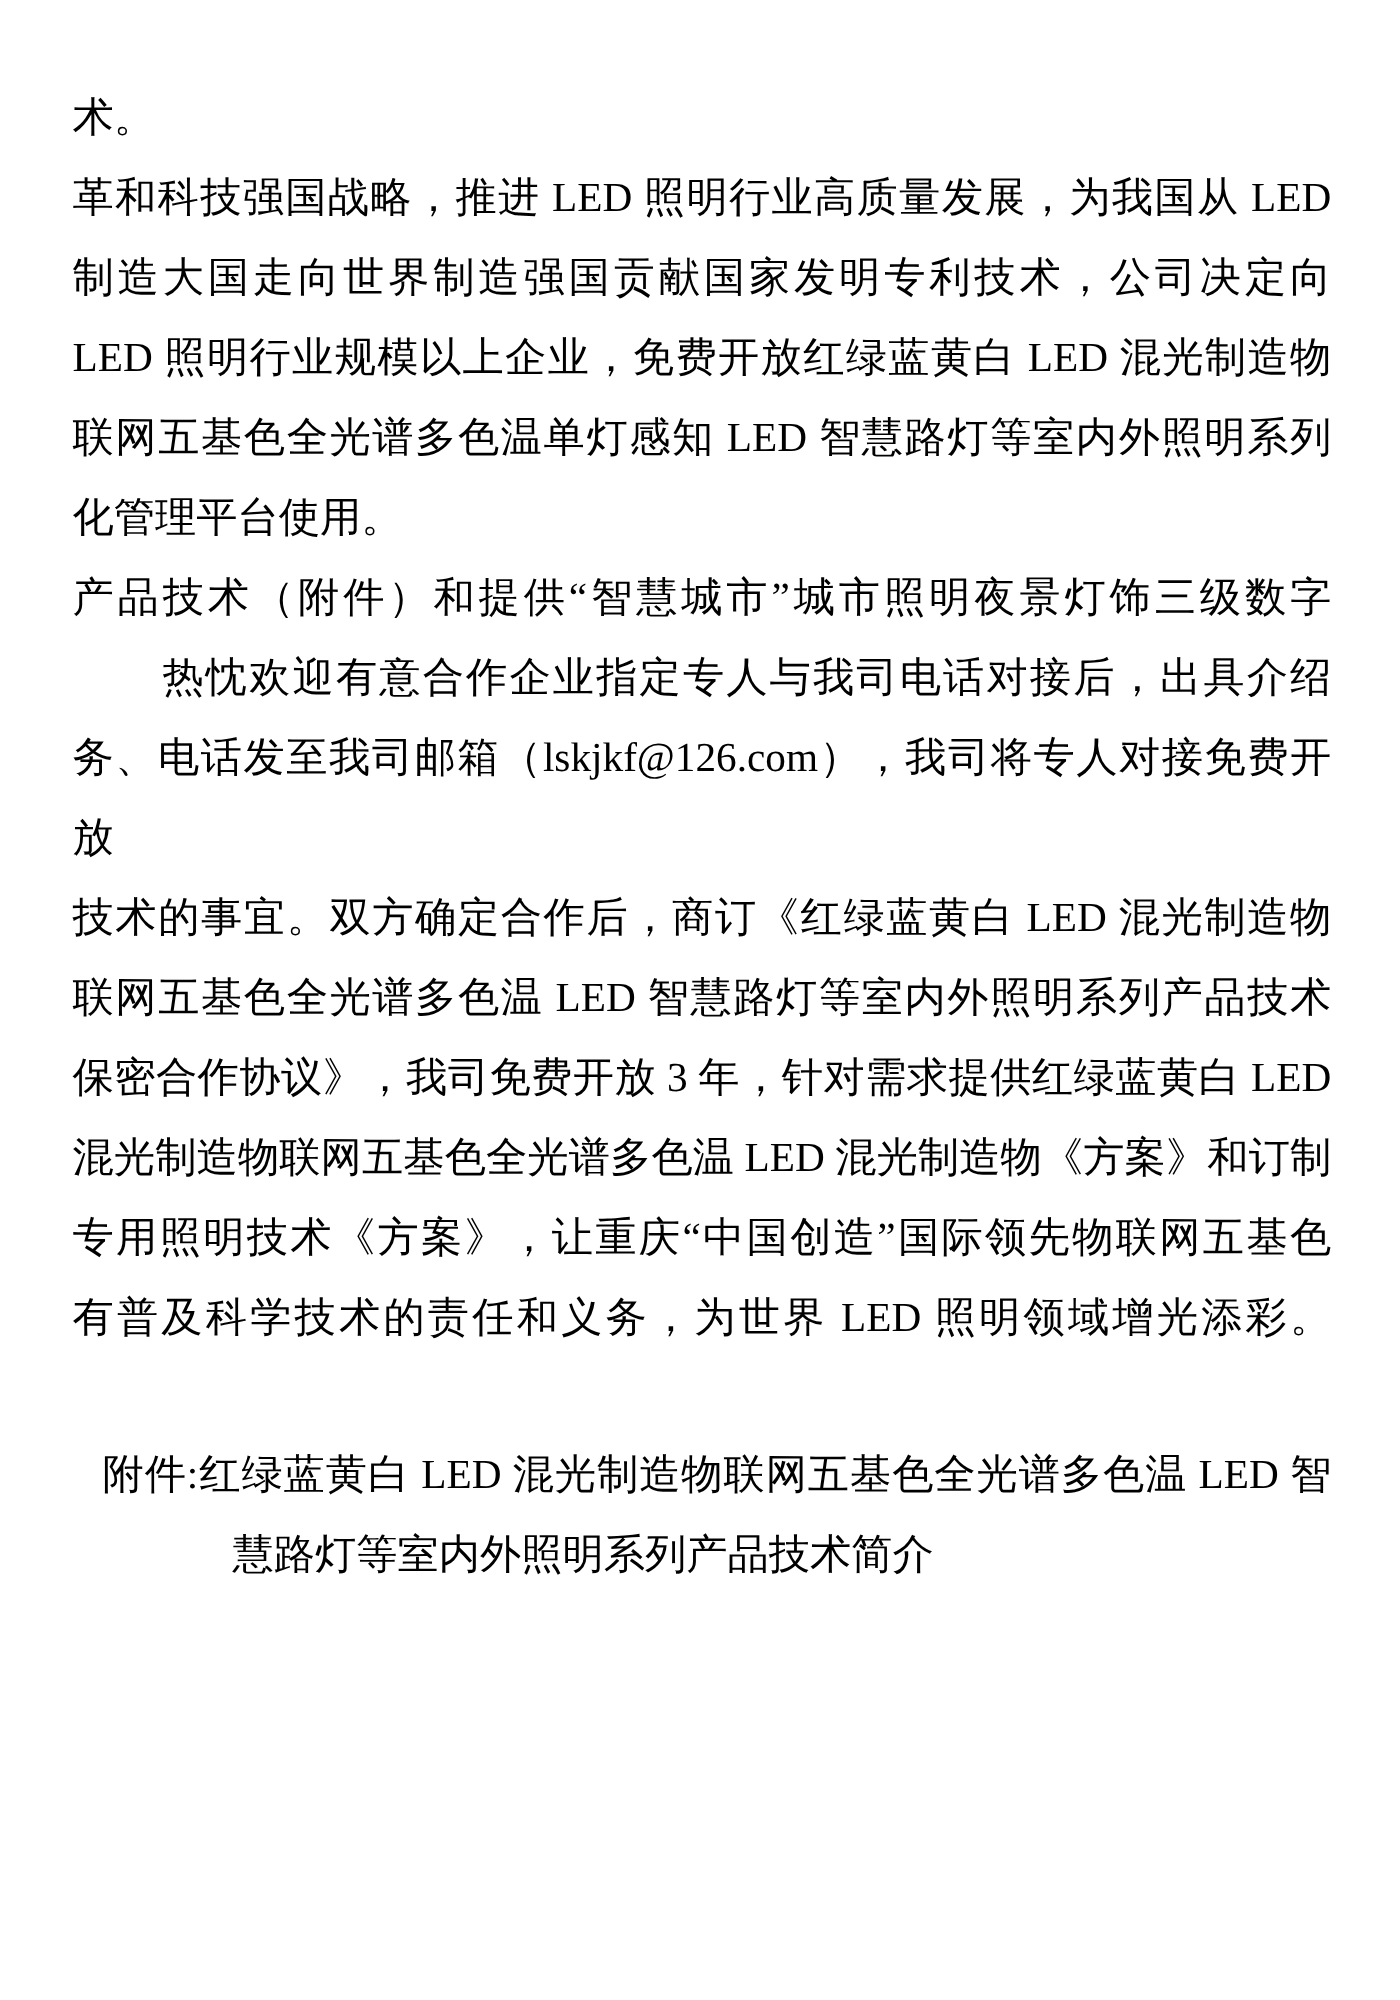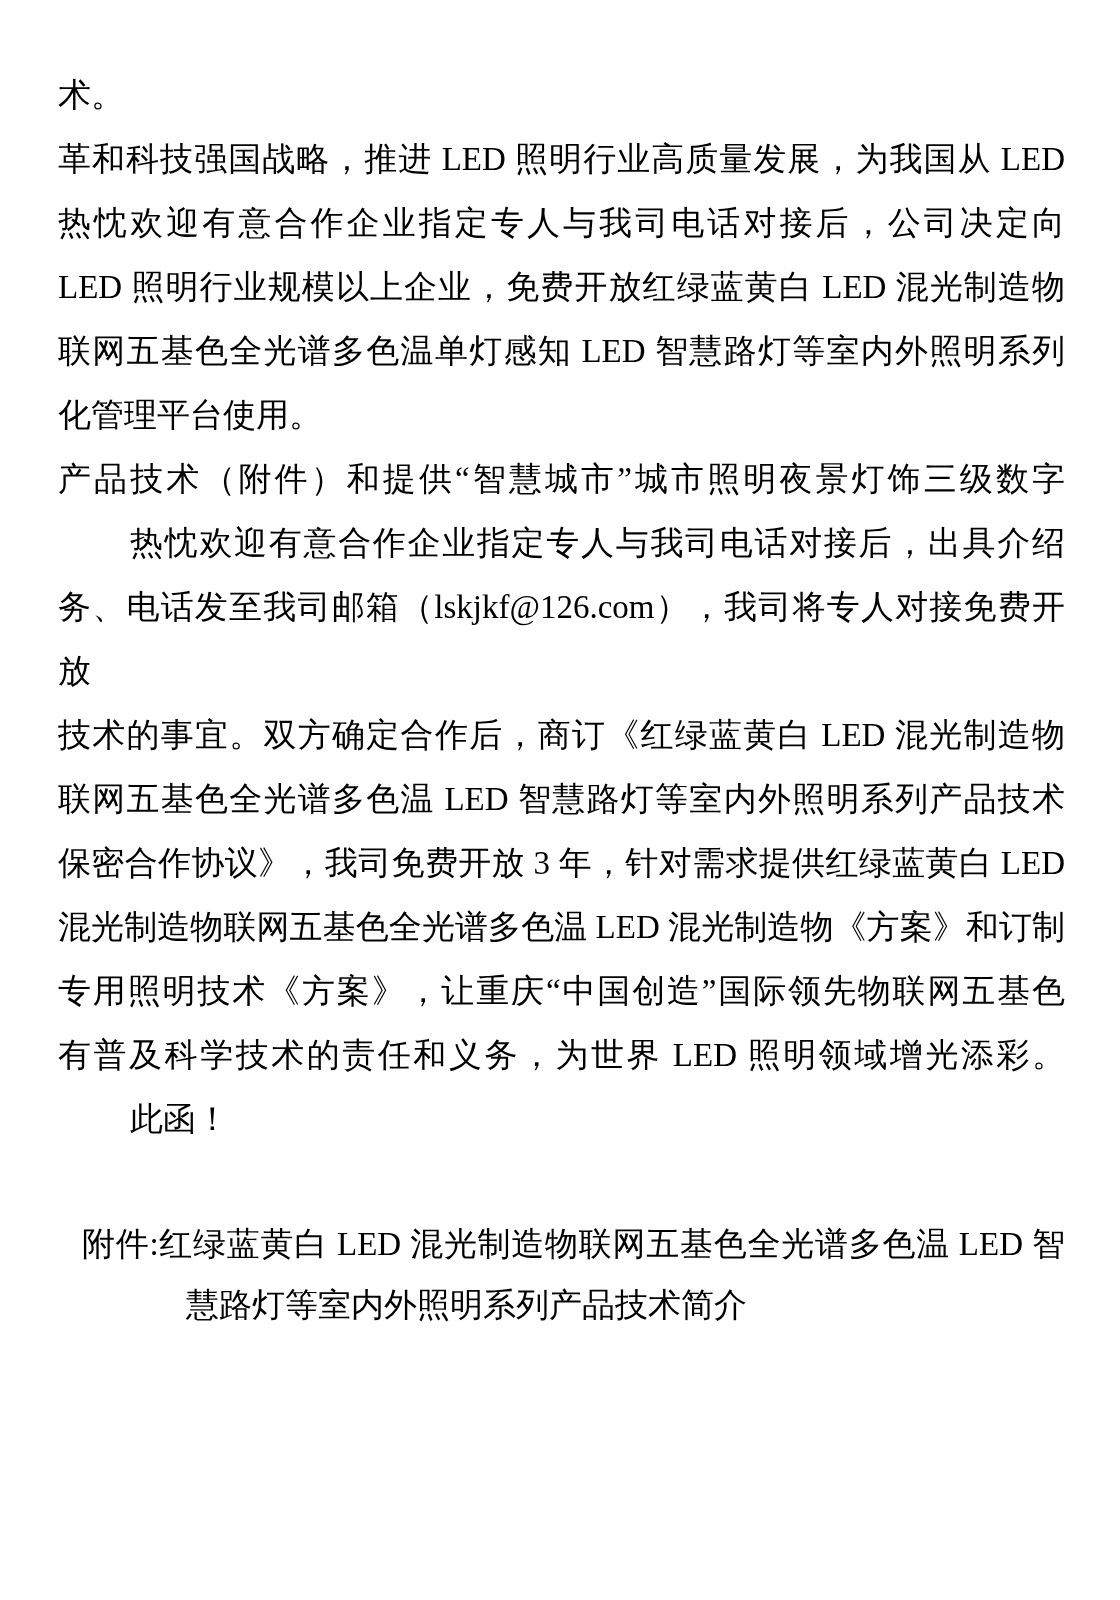--- a/index.html
+++ b/index.html
@@ -38,46 +38,44 @@
   .line.indent {
     text-indent: 72px;
   }
   .attachment {
     margin-top: 61px;
     margin-left: 24px;
   }
   .attachment .line2 {
     padding-left: 104px;
     text-align-last: left;
-    font-family: Liberation Mono, monospace;
   }
 </style>
 </head>
 <body style="background: rgb(255, 255, 255); color: rgb(0, 0, 0);">
 
 <div class="page">
   <div class="content">
 
     <div>
         <div class="line end">术。</div>
         <div class="line">革和科技强国战略，推进 LED 照明行业高质量发展，为我国从 LED</div>
-        <div class="line">热忱欢迎有意合作企业指定专人与我司电话对接后，公司决定向</div>
+        <div class="line">制造大国走向世界制造强国贡献国家发明专利技术，公司决定向</div>
         <div class="line">LED 照明行业规模以上企业，免费开放红绿蓝黄白 LED 混光制造物</div>
         <div class="line">联网五基色全光谱多色温单灯感知 LED 智慧路灯等室内外照明系列</div>
         <div class="line end">化管理平台使用。</div>
         <div class="line">产品技术（附件）和提供“智慧城市”城市照明夜景灯饰三级数字</div>
         <div class="line indent">热忱欢迎有意合作企业指定专人与我司电话对接后，出具介绍</div>
         <div class="line">务、电话发至我司邮箱（lskjkf@126.com），我司将专人对接免费开放</div>
         <div class="line">技术的事宜。双方确定合作后，商订《红绿蓝黄白 LED 混光制造物</div>
         <div class="line">联网五基色全光谱多色温 LED 智慧路灯等室内外照明系列产品技术</div>
         <div class="line">保密合作协议》，我司免费开放 3 年，针对需求提供红绿蓝黄白 LED</div>
         <div class="line">混光制造物联网五基色全光谱多色温 LED 混光制造物《方案》和订制</div>
         <div class="line">专用照明技术《方案》，让重庆“中国创造”国际领先物联网五基色</div>
         <div class="line">有普及科学技术的责任和义务，为世界 LED 照明领域增光添彩。</div>
-        <div class="line end indent">此函！</div>
       </div>
 
     <div class="attachment">
       <div class="line">附件:红绿蓝黄白 LED 混光制造物联网五基色全光谱多色温 LED 智</div>
       <div class="line line2 end">慧路灯等室内外照明系列产品技术简介</div>
     </div>
 
   </div>
 </div>
 

